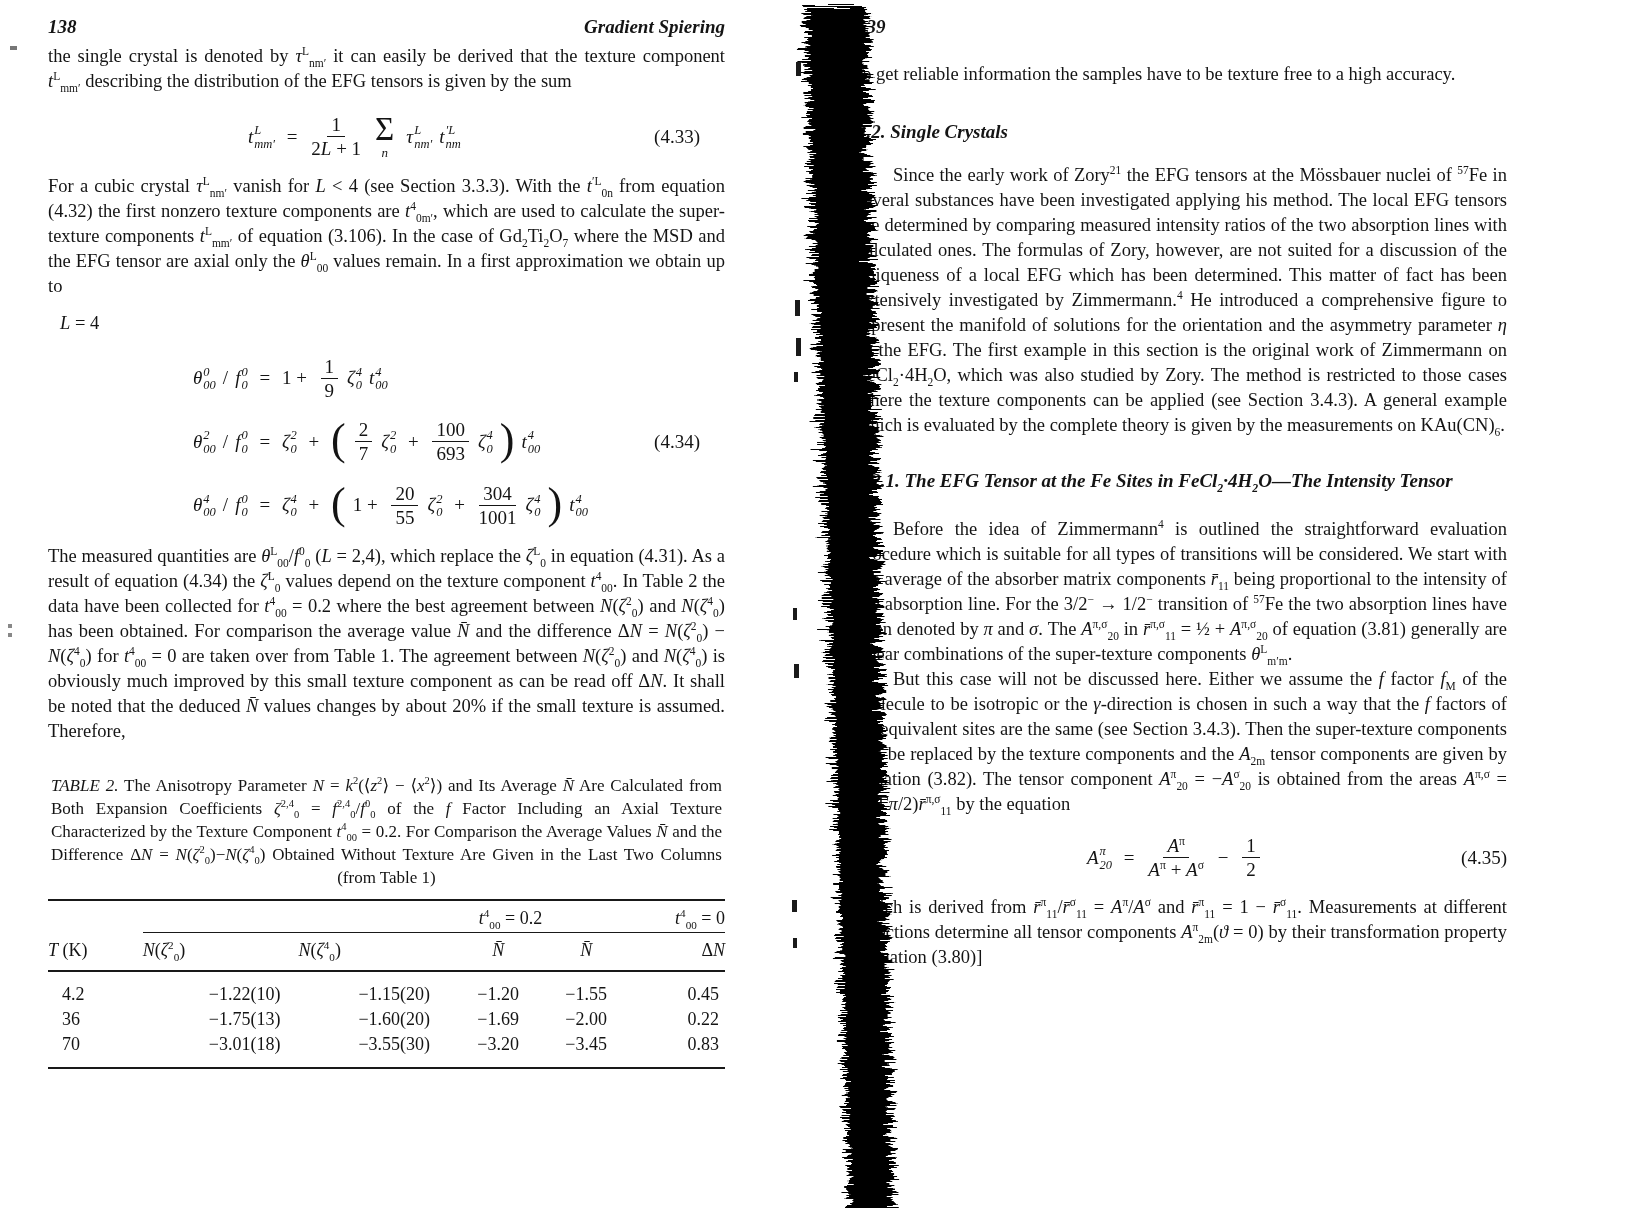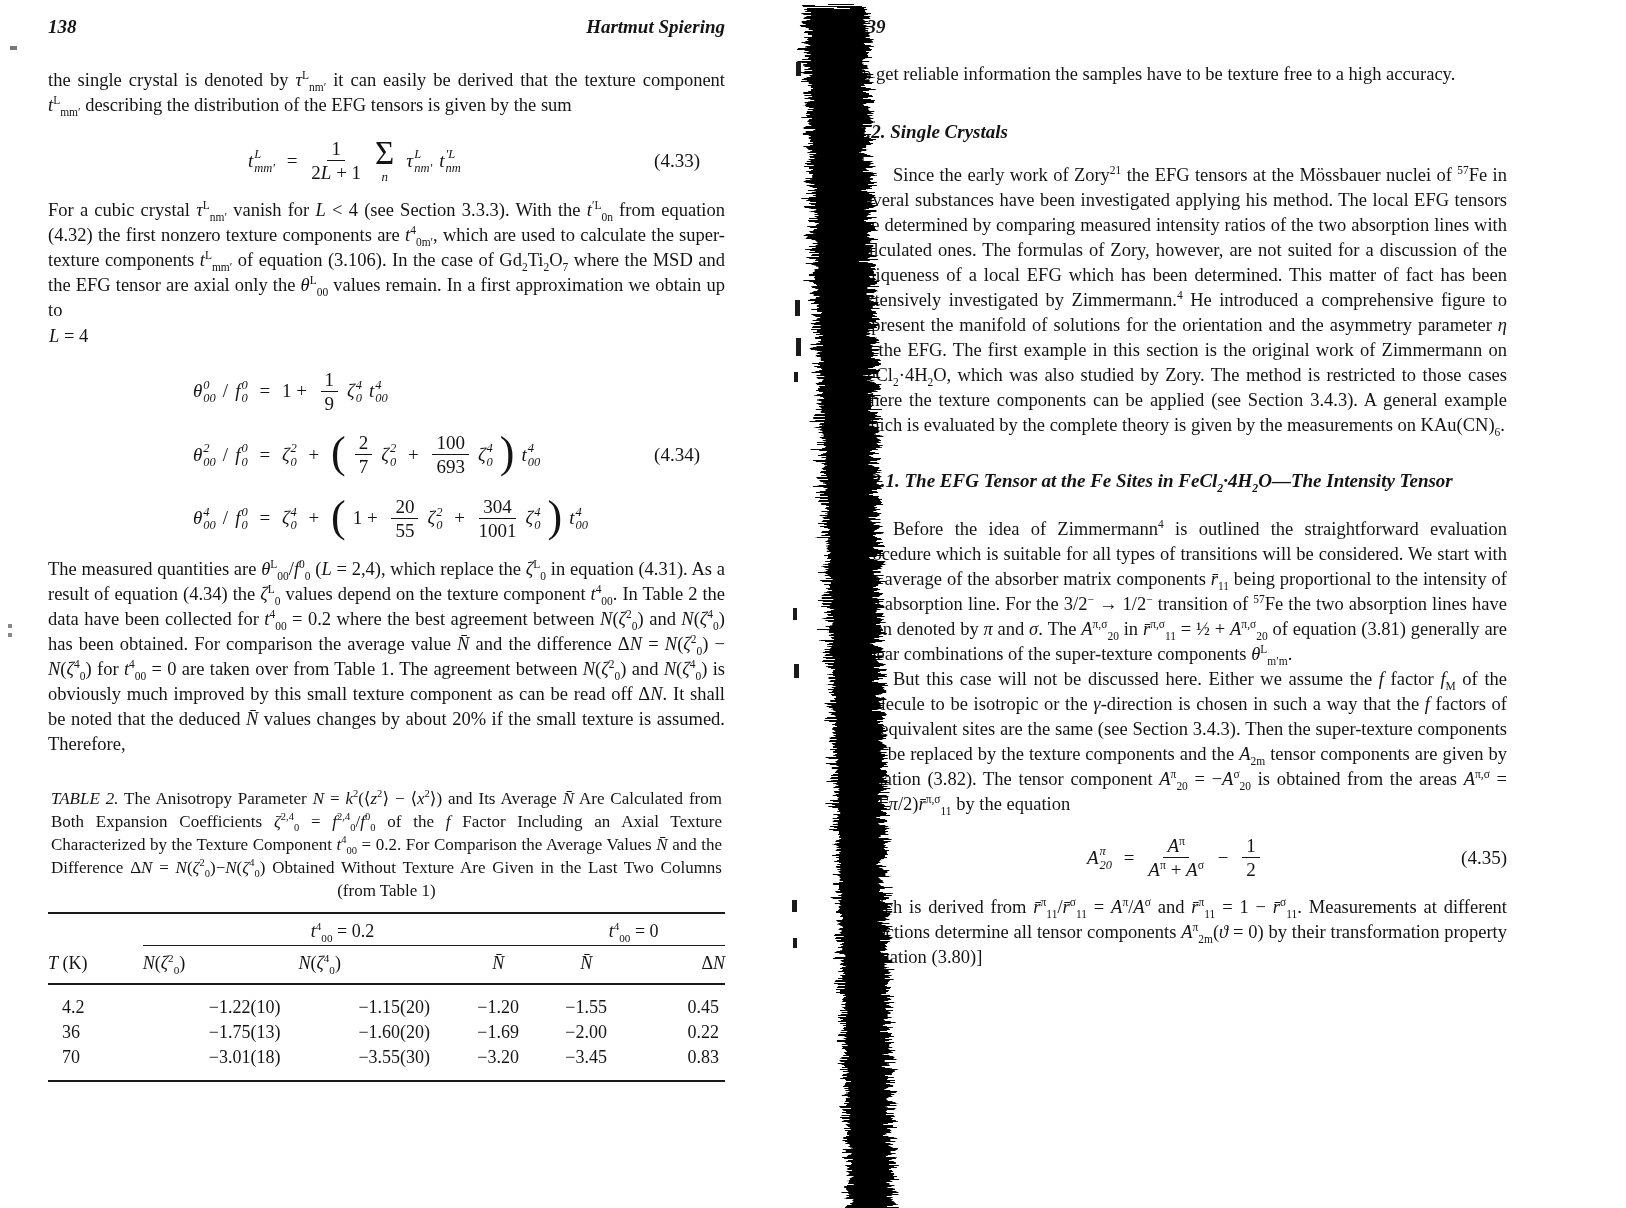--- a/index.html
+++ b/index.html
@@ -6,21 +6,21 @@
   body{width:1626px;height:1208px;overflow:hidden;position:relative;
        font-family:"Liberation Serif","DejaVu Serif",serif;color:#141414;}
   .page-col{position:absolute;top:0;}
   #left-col{left:48px;width:677px;}
   #right-col{left:857px;width:650px;}
   .runhead{display:flex;justify-content:space-between;align-items:baseline;
            font-style:italic;font-size:19px;font-weight:bold;margin-top:16px;}
   .runhead .pnum{font-weight:bold;}
   p.body{font-size:18.5px;line-height:25px;text-align:justify;margin:0;}
   .indent{text-indent:36px;}
-  .lastline{font-size:18.5px;line-height:25px;margin:1px;}
+  .lastline{font-size:18.5px;line-height:25px;margin:12px;}
   h3.sect{font-style:italic;font-size:19px;font-weight:bold;margin:0;}
   .hang{padding-left:58px;text-indent:-58px;line-height:25px;}
   
   .eqwrap{position:relative;font-size:19px;}
   .eqrows{display:flex;flex-direction:column;gap:18px;}
   .eqrow{display:flex;align-items:center;gap:7px;}
   .eqnum{position:absolute;top:50%;transform:translateY(-50%);font-size:19px;}
   .sym{display:inline-flex;align-items:center;}
   .sps{display:inline-flex;flex-direction:column;align-items:flex-start;
        font-size:12.5px;line-height:1.08;margin-left:1px;font-style:italic;transform:translateY(1px);}
@@ -32,45 +32,45 @@
   .su{font-size:13px;margin-top:2px;font-style:italic;}
   .bigp{font-size:44px;line-height:.75;transform:translateY(-2px);font-weight:400;}
   .etxt{white-space:pre;}
   sup,sub{font-size:.62em;line-height:0;}
   i{font-style:italic;}
   
   .tcapt{font-size:17px;line-height:23px;text-align:justify;text-align-last:center;margin:3px;}
   table.t2{width:100%;border-collapse:collapse;font-size:18px;
            border-top:2.6px solid #191919;border-bottom:2.6px solid #191919;}
   table.t2 td,table.t2 th{font-weight:normal;padding:2px 0;}
-  .grp{text-align:center;border-bottom:1.8px solid #191919;padding:7px 0 3px 0 !important;}
+  .grp{text-align:right;border-bottom:1.8px solid #191919;padding:7px 0 3px 0 !important;}
   tr.hdr th{border-bottom:2.4px solid #191919;padding:7px 0 9px 0 !important;}
   tr.first td{padding-top:12px !important;}
   tr.lastr td{padding-bottom:12px !important;}
   .c0{text-align:left;padding-left:14px !important;}
   .c1{text-align:left;padding-left:66px !important;}
   .c2{text-align:left;padding-left:60px !important;}
   .c3{text-align:center;}
   .c4{text-align:center;}
   .c5{text-align:right;padding-right:6px !important;}
   th.c0{padding-left:10px !important;}
   
   #gutter-svg{position:absolute;left:0;top:0;pointer-events:none;}
 </style>
 </head>
 <body>
 
 <div id="left-col" class="page-col">
 
   <div class="runhead">
     <span class="pnum">138</span>
-    <span>Hartmut Spiering</span>
-  </div>
-
-  <p class="body" style="margin-top:30px">the single crystal is denoted by <i>τ</i><sup>L</sup><sub>nm′</sub> it can easily be derived that the texture component <i>t</i><sup>L</sup><sub>mm′</sub> describing the distribution of the EFG tensors is given by the sum</p>
+    <span>Gradient Spiering</span>
+  </div>
+
+  <p class="body" style="margin-top:6px">the single crystal is denoted by <i>τ</i><sup>L</sup><sub>nm′</sub> it can easily be derived that the texture component <i>t</i><sup>L</sup><sub>mm′</sub> describing the distribution of the EFG tensors is given by the sum</p>
 
   <div class="eqwrap" style="margin:20px 0 14px 0">
       <div class="eqrows" style="padding-left: 200px;">
         <div class="eqrow">
           <span class="sym">
             <i>t</i>
             <span class="sps">
               <span>L</span>
               <span>mm′</span>
             </span>

